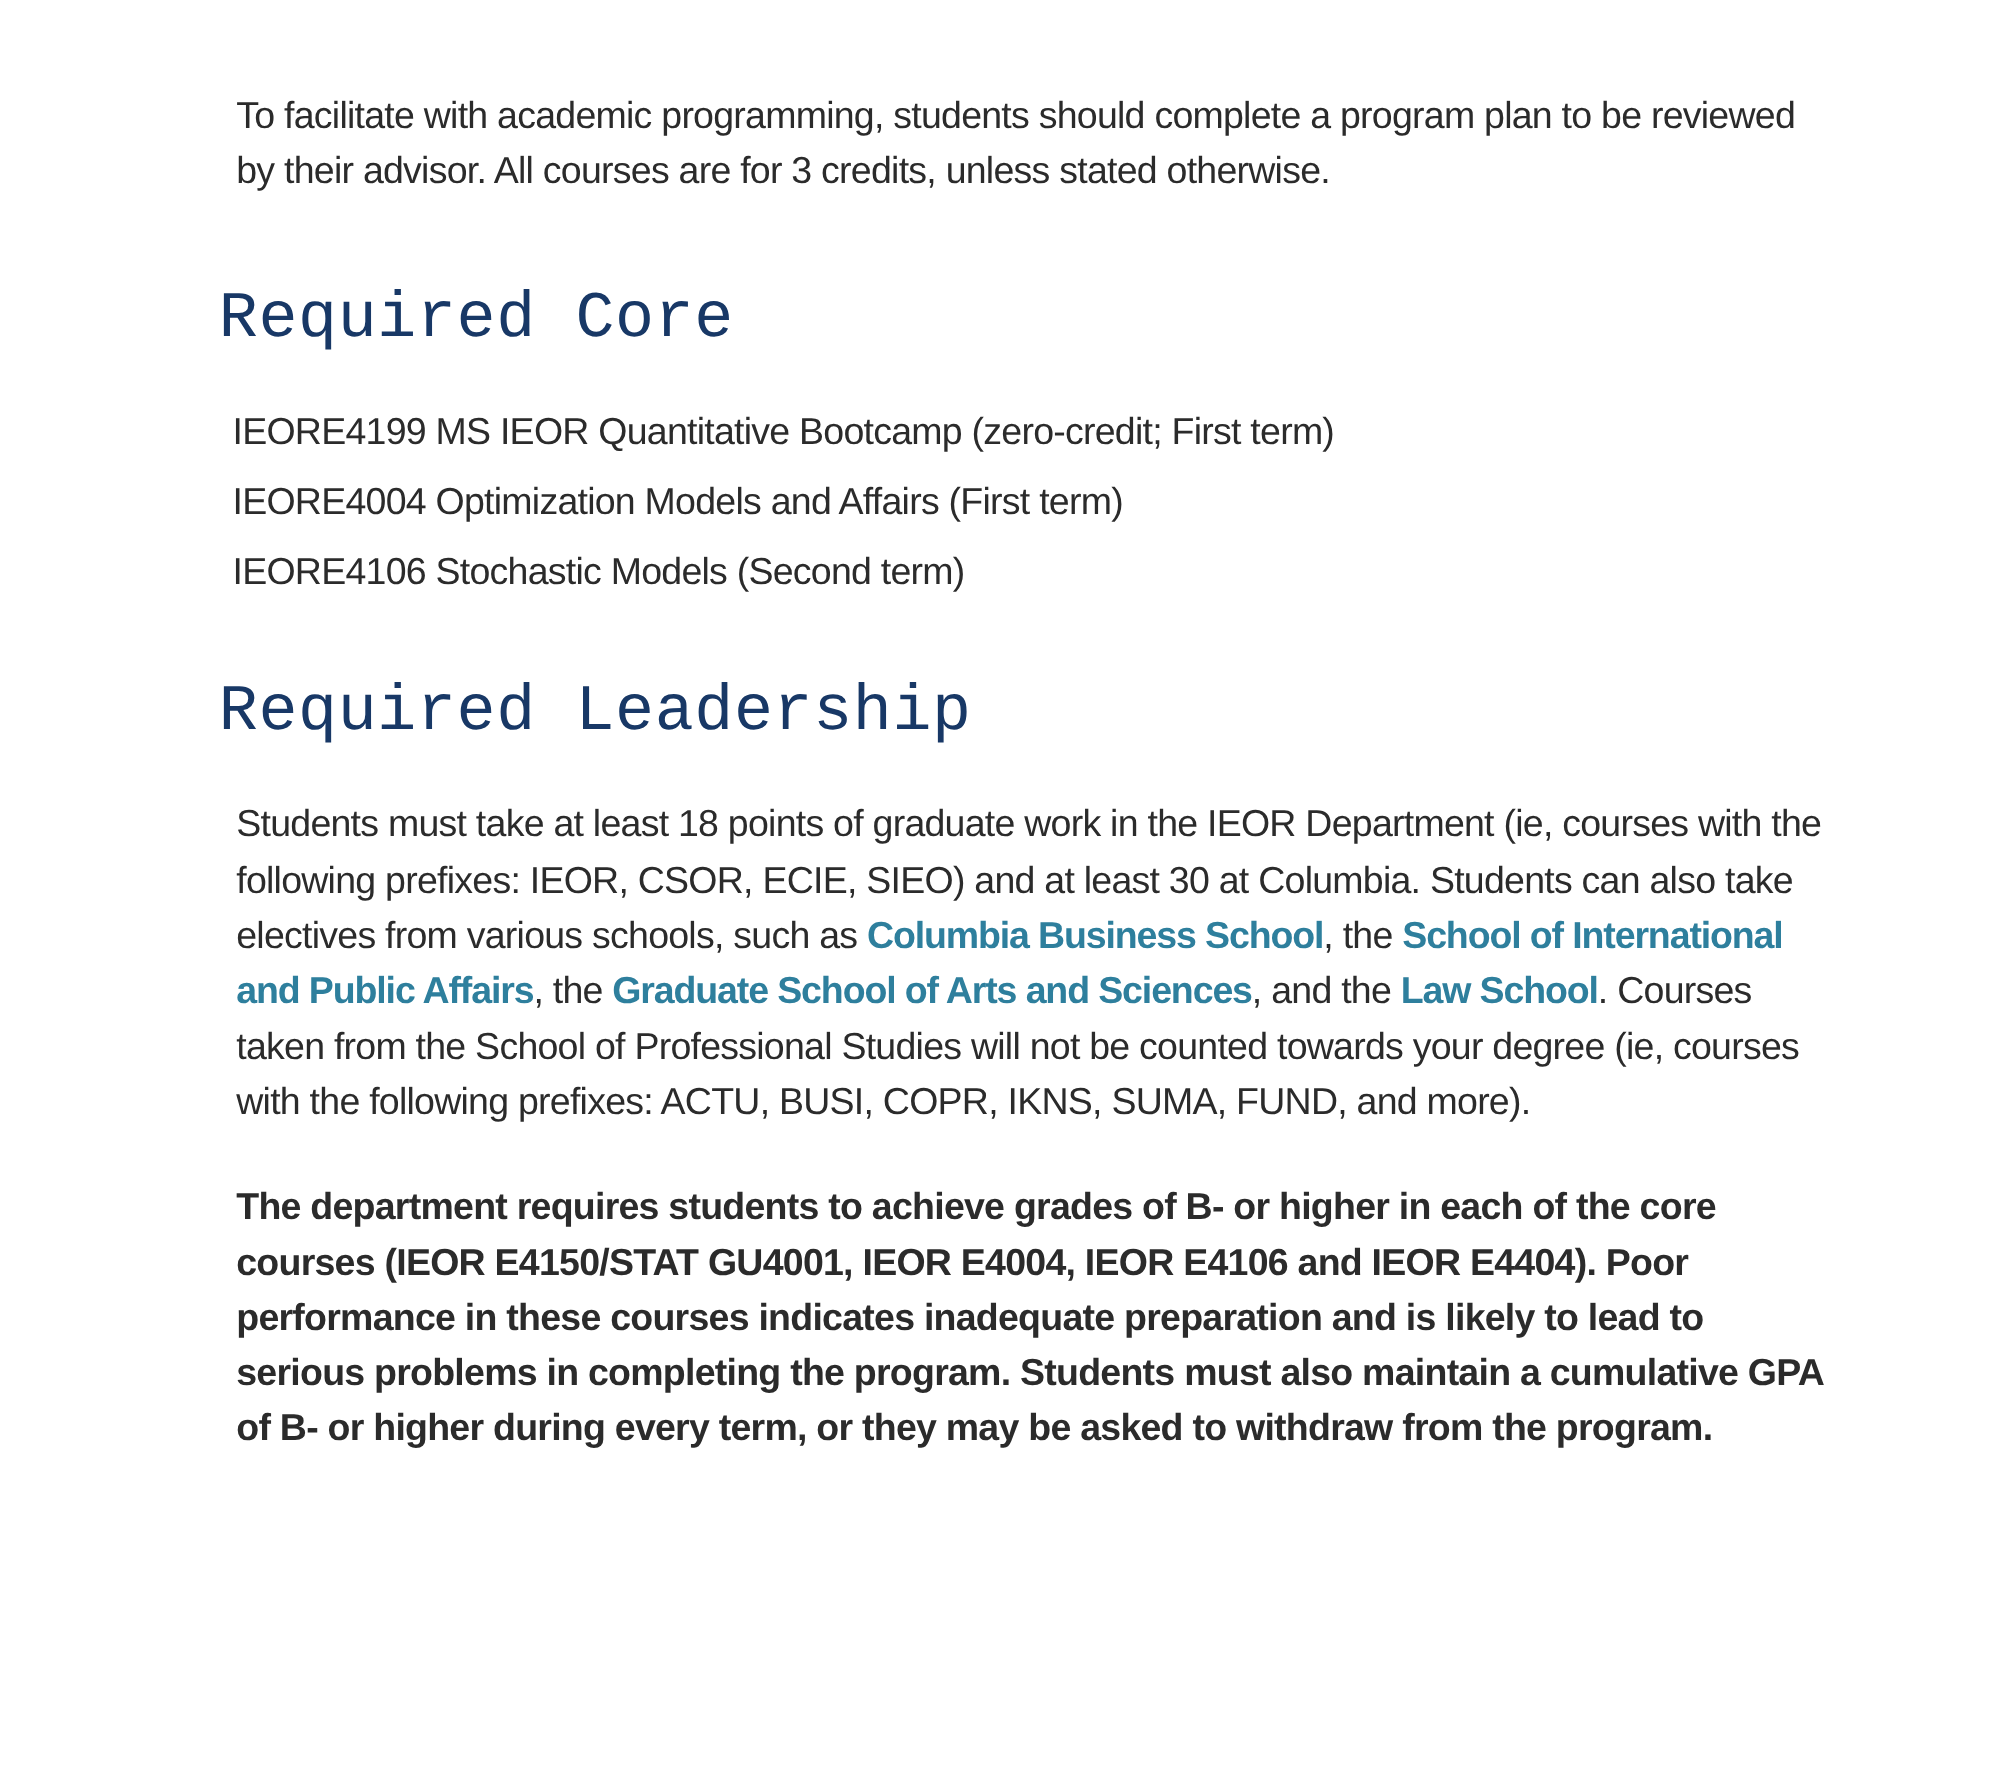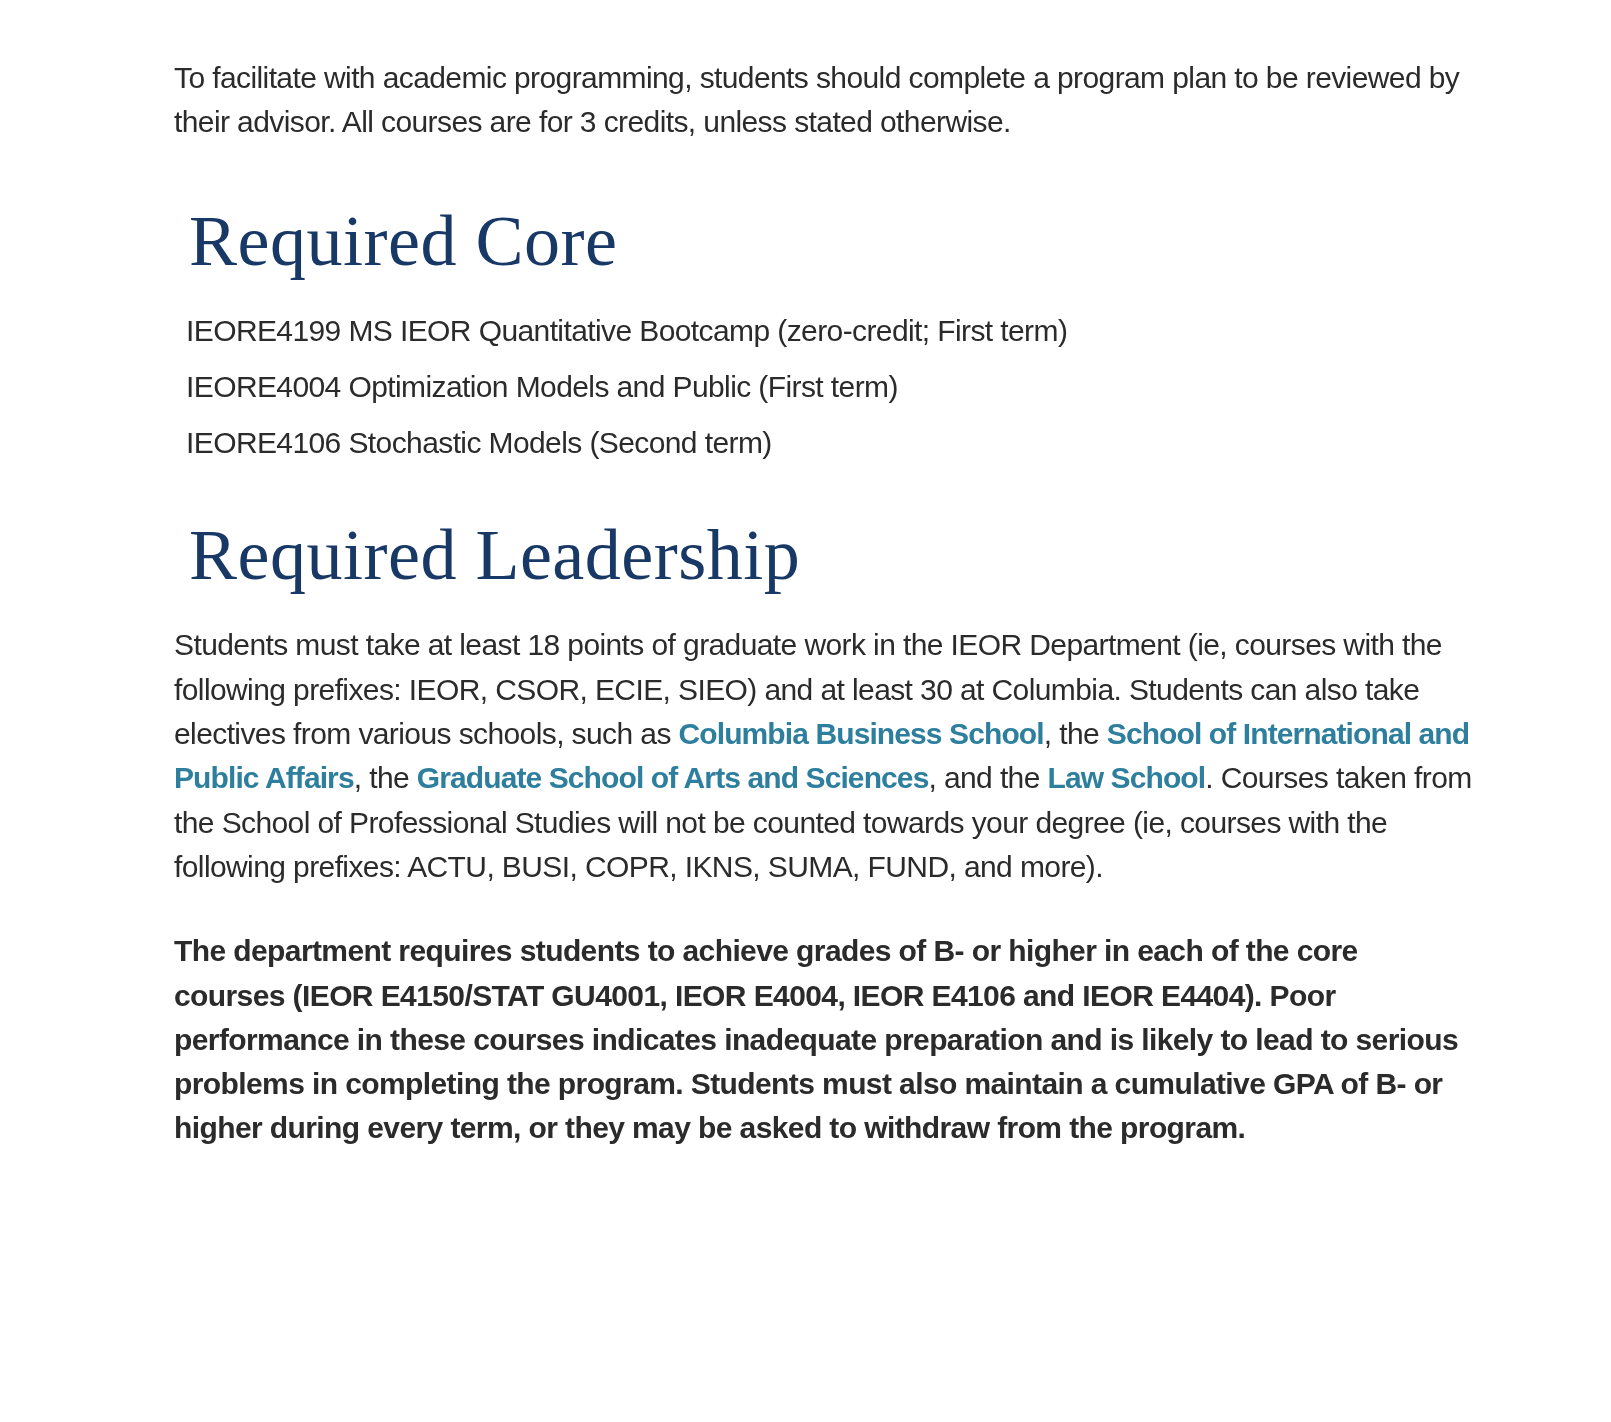--- a/index.html
+++ b/index.html
@@ -8,30 +8,30 @@
     position: absolute;
     left: 174px;
     top: 56px;
     width: 1300px;
     font-family: "Liberation Sans", sans-serif;
     color: #2b2b2b;
     font-size: 30px;
     line-height: 44.3px;
     letter-spacing: -0.6px;
   }
-  p { margin: 0; }
+  p { margin: 15px; }
   .intro { margin-bottom: 54px; }
   h2 {
-    font-family: Liberation Serif, serif;
+    font-family: Liberation Mono, monospace;
     font-weight: normal;
     color: #183866;
-    font-size: 72px;
+    font-size: 52px;
     line-height: 84px;
     letter-spacing: 0.5px;
-    margin: 0 0 26px 15px;
+    margin: 0 0 26px 1px;
   }
   .course-list { list-style: none; margin: 0 0 48px 0; padding: 0; }
   .course-list li { margin: 12px; }
   a.link {
     color: #2e7f9d;
     font-weight: bold;
     text-decoration: none;
     letter-spacing: -0.9px;
   }
   .para2 { margin-top: 40px; font-weight: bold; }
@@ -39,21 +39,21 @@
 </head>
 <body>
 
 <div class="content">
   <p class="intro">To facilitate with academic programming, students should complete a program plan to be reviewed by their advisor. All courses are for 3 credits, unless stated otherwise.</p>
 
   <section>
     <h2>Required Core</h2>
     <ul class="course-list">
       <li>IEORE4199 MS IEOR Quantitative Bootcamp (zero-credit; First term)</li>
-      <li>IEORE4004 Optimization Models and Public (First term)</li>
+      <li>IEORE4004 Optimization Models and Affairs (First term)</li>
       <li>IEORE4106 Stochastic Models (Second term)</li>
     </ul>
   </section>
 
   <section>
     <h2>Required Leadership</h2>
     <p><span>Students must take at least 18 points of graduate work in the IEOR Department (ie, courses with the following prefixes: IEOR, CSOR, ECIE, SIEO) and at least 30 at Columbia. Students can also take electives from various schools, such as </span><a class="link" href="#">Columbia Business School</a><span>, the </span><a class="link" href="#">School of International and Public Affairs</a><span>, the </span><a class="link" href="#">Graduate School of Arts and Sciences</a><span>, and the </span><a class="link" href="#">Law School</a><span>. Courses taken from the School of Professional Studies will not be counted towards your degree (ie, courses with the following prefixes: ACTU, BUSI, COPR, IKNS, SUMA, FUND, and more).</span></p>
     <p class="para2">The department requires students to achieve grades of B- or higher in each of the core courses (IEOR E4150/STAT GU4001, IEOR E4004, IEOR E4106 and IEOR E4404). Poor performance in these courses indicates inadequate preparation and is likely to lead to serious problems in completing the program. Students must also maintain a cumulative GPA of B- or higher during every term, or they may be asked to withdraw from the program.</p>
   </section>
 </div>

